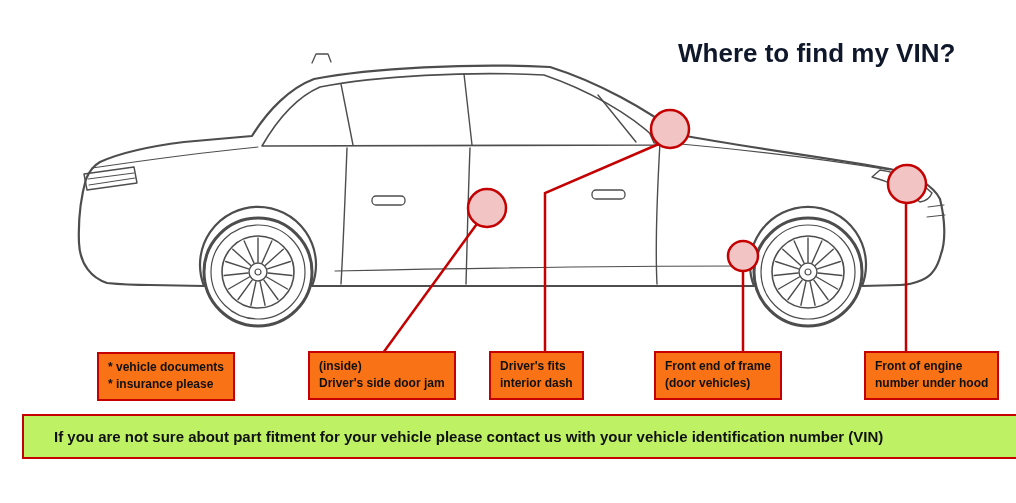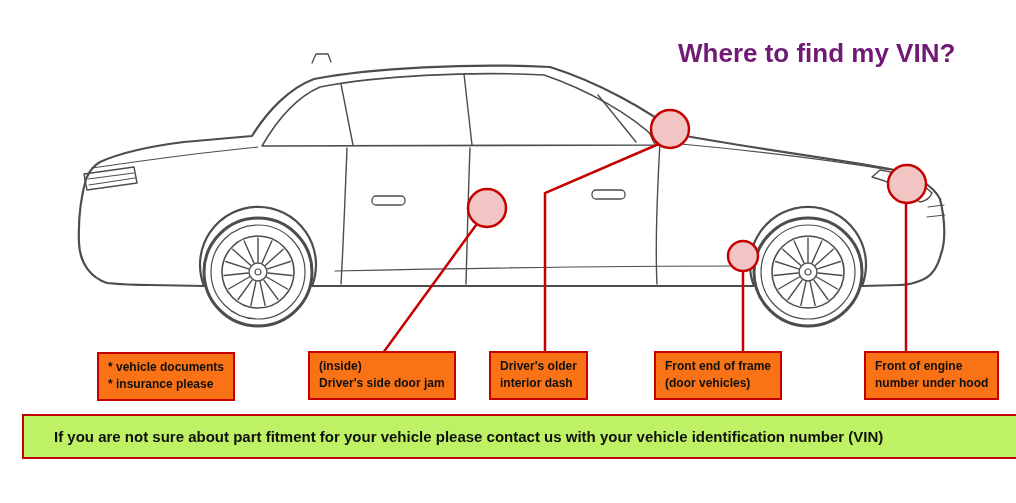--- a/index.html
+++ b/index.html
@@ -3,21 +3,21 @@
 <meta charset="utf-8">
 <style>
   html,body{margin:0;padding:0;background:#fff;}
   .stage{
     position:relative;width:1016px;height:503px;background:#fff;
     font-family:"Liberation Sans",sans-serif;overflow:hidden;
   }
   svg.diagram{position:absolute;left:0;top:0;}
   .title{
     position:absolute;left:678px;top:38px;
-    font-size:26px;font-weight:bold;color:#701a75;white-space:nowrap;
+    font-size:26px;font-weight:bold;color:#0f172a;white-space:nowrap;
   }
   .callout{
     position:absolute;background:#f97316;border:2px solid #c40000;
     padding:5px 9px;font-size:12px;font-weight:bold;color:#101010;
     line-height:1.45;white-space:nowrap;
   }
   .banner{
     position:absolute;left:22px;top:414px;width:941px;
     background:#bef264;border:2px solid #c40000;
     padding:9px 30px;font-size:15px;font-weight:bold;color:#101010;
@@ -140,21 +140,21 @@
     <div>* vehicle documents</div>
     <div>* insurance please</div>
   </div>
 
   <div class="callout" style="left:308px;top:351px">
     <div>(inside)</div>
     <div>Driver's side door jam</div>
   </div>
 
   <div class="callout" style="left:489px;top:351px">
-    <div>Driver's older</div>
+    <div>Driver's fits</div>
     <div>interior dash</div>
   </div>
 
   <div class="callout" style="left:654px;top:351px">
     <div>Front end of frame</div>
     <div>(door vehicles)</div>
   </div>
 
   <div class="callout" style="left:864px;top:351px">
     <div>Front of engine</div>

